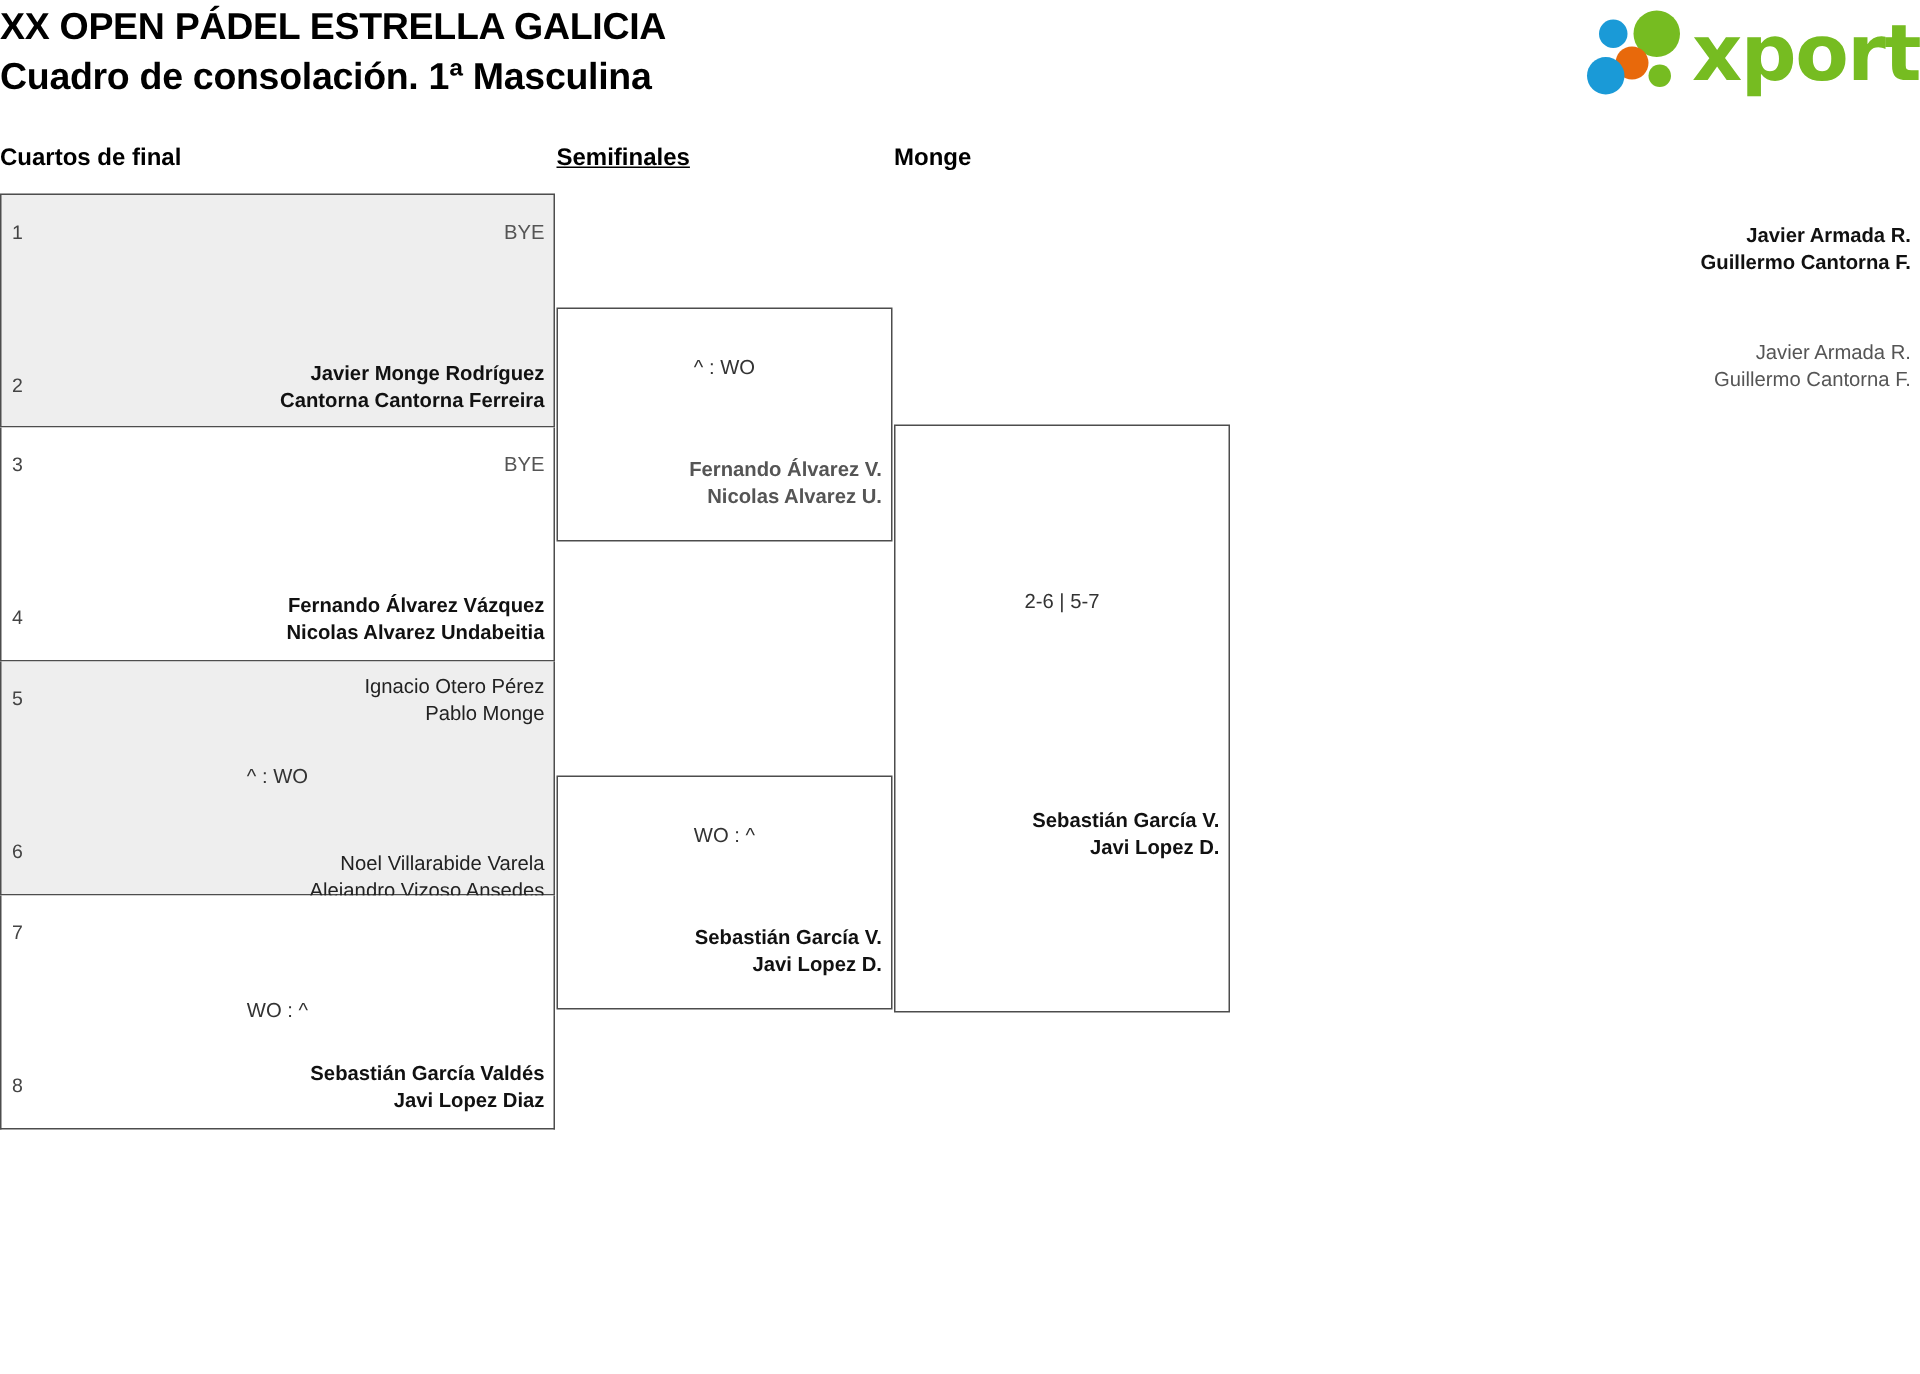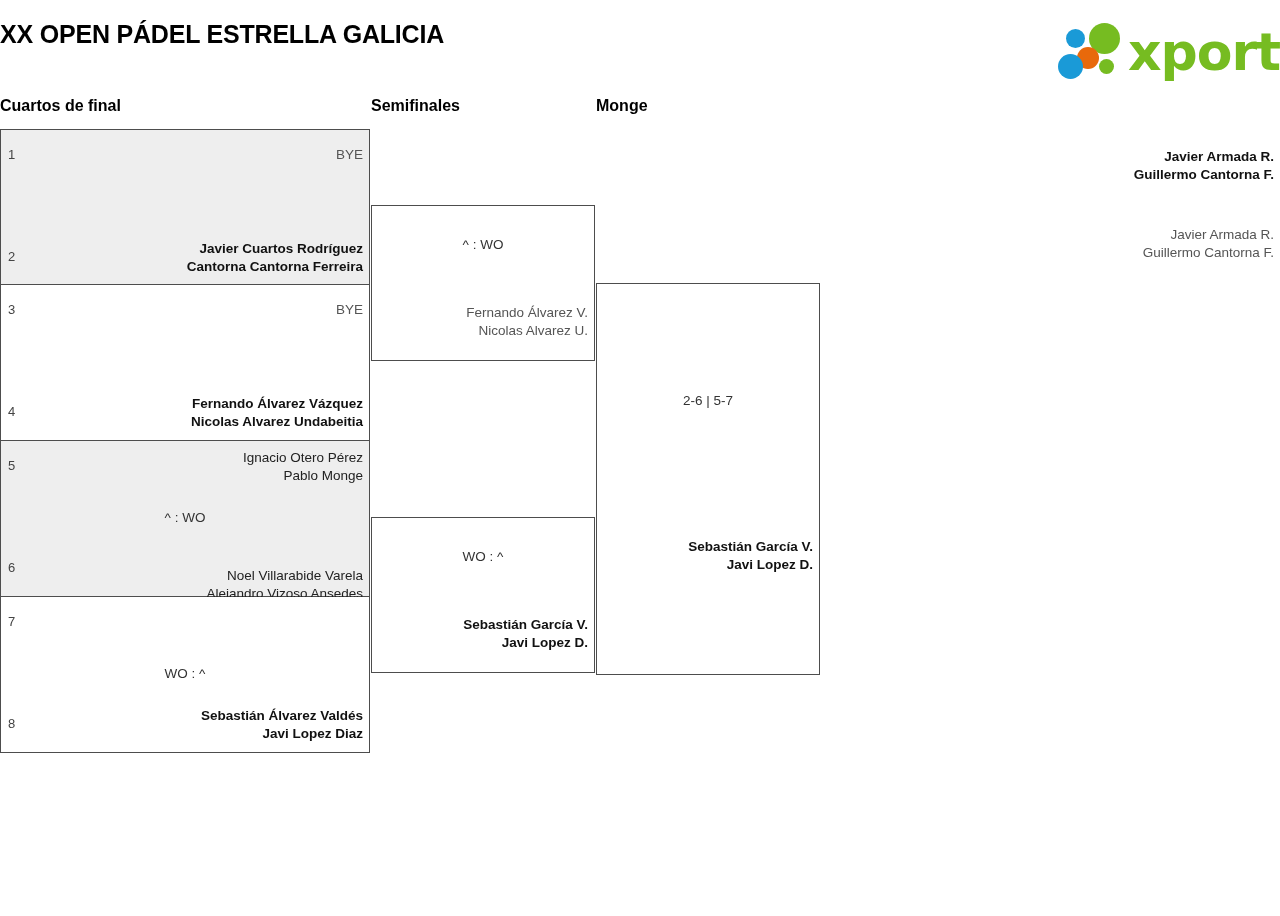--- a/index.html
+++ b/index.html
@@ -14,21 +14,21 @@
   }
   body {
     font-family: "Liberation Sans", "DejaVu Sans", sans-serif;
     color: #1a1a1a;
     position: relative;
   }
 
   
   .header {
     position: absolute;
-    left: 0; top: 16px;
+    left: 0; top: 0;
     width: 1280px;
     height: 78px;
   }
   .title-block {
     position: absolute;
     left: 0; top: 2px;
   }
   .title-line {
     font-size: 25px;
     font-weight: 700;
@@ -124,21 +124,21 @@
   }
   .sf-team {
     position: absolute;
     left: 6px;
     right: 6px;
     font-size: 13.5px;
     line-height: 18px;
     color: #222222;
   }
   .sf-team.winner { font-weight: 700; color: #111111; }
-  .sf-team.loser { color: #555555; font-weight: 400; }
+  .sf-team.loser { color: #555555; font-weight: 700; }
   .sf-score {
     position: absolute;
     left: 0; right: 0;
     text-align: center;
     font-size: 13.5px;
     color: #333333;
   }
 
   
   .fn-box {
@@ -165,50 +165,51 @@
     font-size: 13.5px;
     color: #333333;
   }
 </style>
 </head>
 <body>
 
 <div class="header">
   <div class="title-block">
     <div class="title-line">XX OPEN PÁDEL ESTRELLA GALICIA</div>
+    <div class="title-line">Cuadro de consolación. 1ª Masculina</div>
   </div>
 
   <div class="logo">
     <div class="logo-dots">
       <span class="dot" style="left:8px;  top:8px;  width:19px; height:19px; background:#1a9ad7;"></span>
       <span class="dot" style="left:31px; top:2px;  width:31px; height:31px; background:#76bc21;"></span>
       <span class="dot" style="left:19px; top:26px; width:22px; height:22px; background:#e8690b;"></span>
       <span class="dot" style="left:0px;  top:33px; width:25px; height:25px; background:#1a9ad7;"></span>
       <span class="dot" style="left:41px; top:38px; width:15px; height:15px; background:#76bc21;"></span>
     </div>
     <div class="logo-word">xporty</div>
   </div>
 </div>
 
 <div class="round-head" style="left:0px; top:97px; width:370px;">Cuartos de final</div>
-<div class="round-head" style="left:371px; top:97px; width:224px;">Semifinales</div>
+<div class="round-head" style="left:371px; top:97px; width:224px;text-decoration:underline;">Semifinales</div>
 <div class="round-head" style="left:596px; top:97px; width:224px;">Monge</div>
 
 <div class="bracket">
 
   <div class="qf-match shaded first" style="top:129px; height:156px;">
     <div class="seed" style="top:17px;">1</div>
     <div class="team bye" style="top:16px;">
       <span class="team-line">BYE</span>
       <span class="team-line"></span>
     </div>
     <div class="qf-score" style="top:70px;"></div>
     <div class="seed" style="top:119px;">2</div>
     <div class="team winner" style="top:110px;">
-      <span class="team-line">Javier Cuartos Rodríguez</span>
+      <span class="team-line">Javier Monge Rodríguez</span>
       <span class="team-line">Cantorna Cantorna Ferreira</span>
     </div>
   </div>
 
   <div class="qf-match plain" style="top:285px; height:156px;">
     <div class="seed" style="top:17px;">3</div>
     <div class="team bye" style="top:16px;">
       <span class="team-line">BYE</span>
       <span class="team-line"></span>
     </div>
@@ -236,21 +237,21 @@
 
   <div class="qf-match plain" style="top:597px; height:156px;">
     <div class="seed" style="top:17px;">7</div>
     <div class="team" style="top:16px;">
       <span class="team-line"></span>
       <span class="team-line"></span>
     </div>
     <div class="qf-score" style="top:68px;">WO : ^</div>
     <div class="seed" style="top:119px;">8</div>
     <div class="team winner" style="top:110px;">
-      <span class="team-line">Sebastián Álvarez Valdés</span>
+      <span class="team-line">Sebastián García Valdés</span>
       <span class="team-line">Javi Lopez Diaz</span>
     </div>
   </div>
 
   <div class="sf-team winner" style="left:377px; top:148px;">
     <span class="team-line">Javier Armada R.</span>
     <span class="team-line">Guillermo Cantorna F.</span>
   </div>
 
   <div class="sf-box" style="top:205px; height:156px;">

